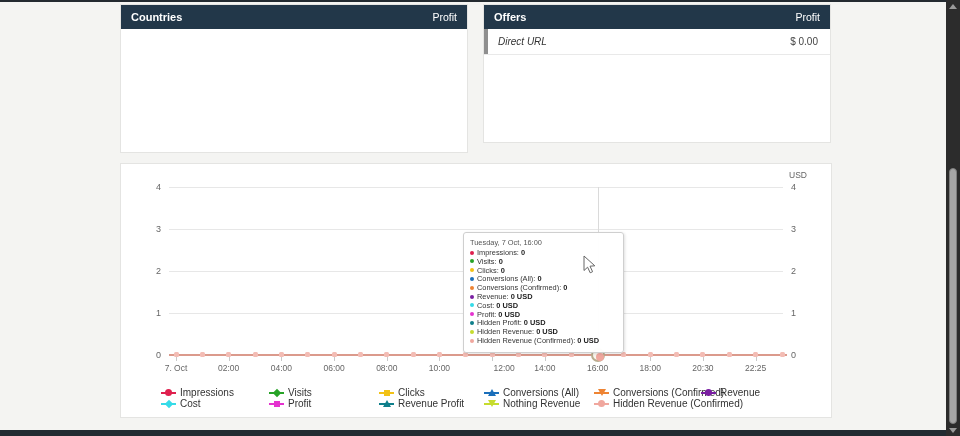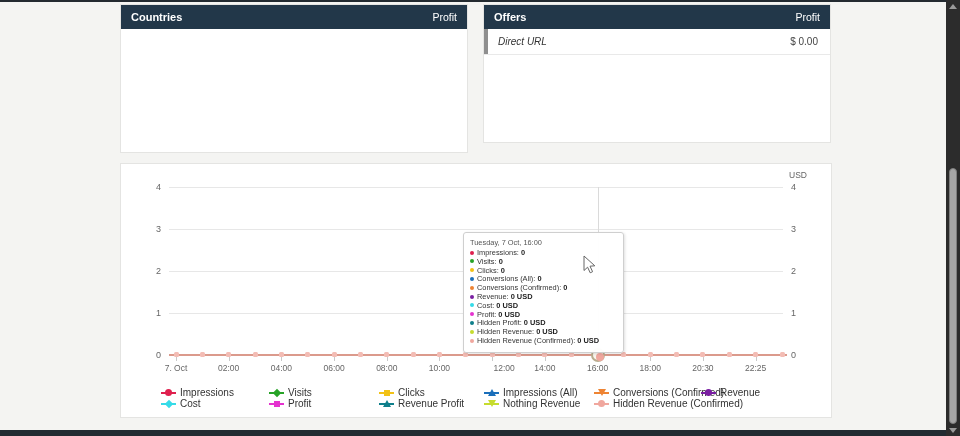--- a/index.html
+++ b/index.html
@@ -209,21 +209,21 @@
           <div class="lline" style="background: rgb(242, 194, 22);"></div>
           <div class="sh sh-square" style="background: rgb(242, 194, 22);"></div>
         </div>
         <span class="llabel">Clicks</span>
       </div>
       <div class="litem" style="left: 363px; top: 223px;">
         <div class="lmark">
           <div class="lline" style="background: rgb(27, 111, 186);"></div>
           <div class="sh sh-triangle" style="border-bottom-color: rgb(27, 111, 186);"></div>
         </div>
-        <span class="llabel">Impressions (All)</span>
+        <span class="llabel">Conversions (All)</span>
       </div>
       <div class="litem" style="left: 473px; top: 223px;">
         <div class="lmark">
           <div class="lline" style="background: rgb(238, 132, 52);"></div>
           <div class="sh sh-triangle-down" style="border-top-color: rgb(238, 132, 52);"></div>
         </div>
         <span class="llabel">Conversions (Confirmed)</span>
       </div>
       <div class="litem" style="left: 580px; top: 223px;">
         <div class="lmark">

